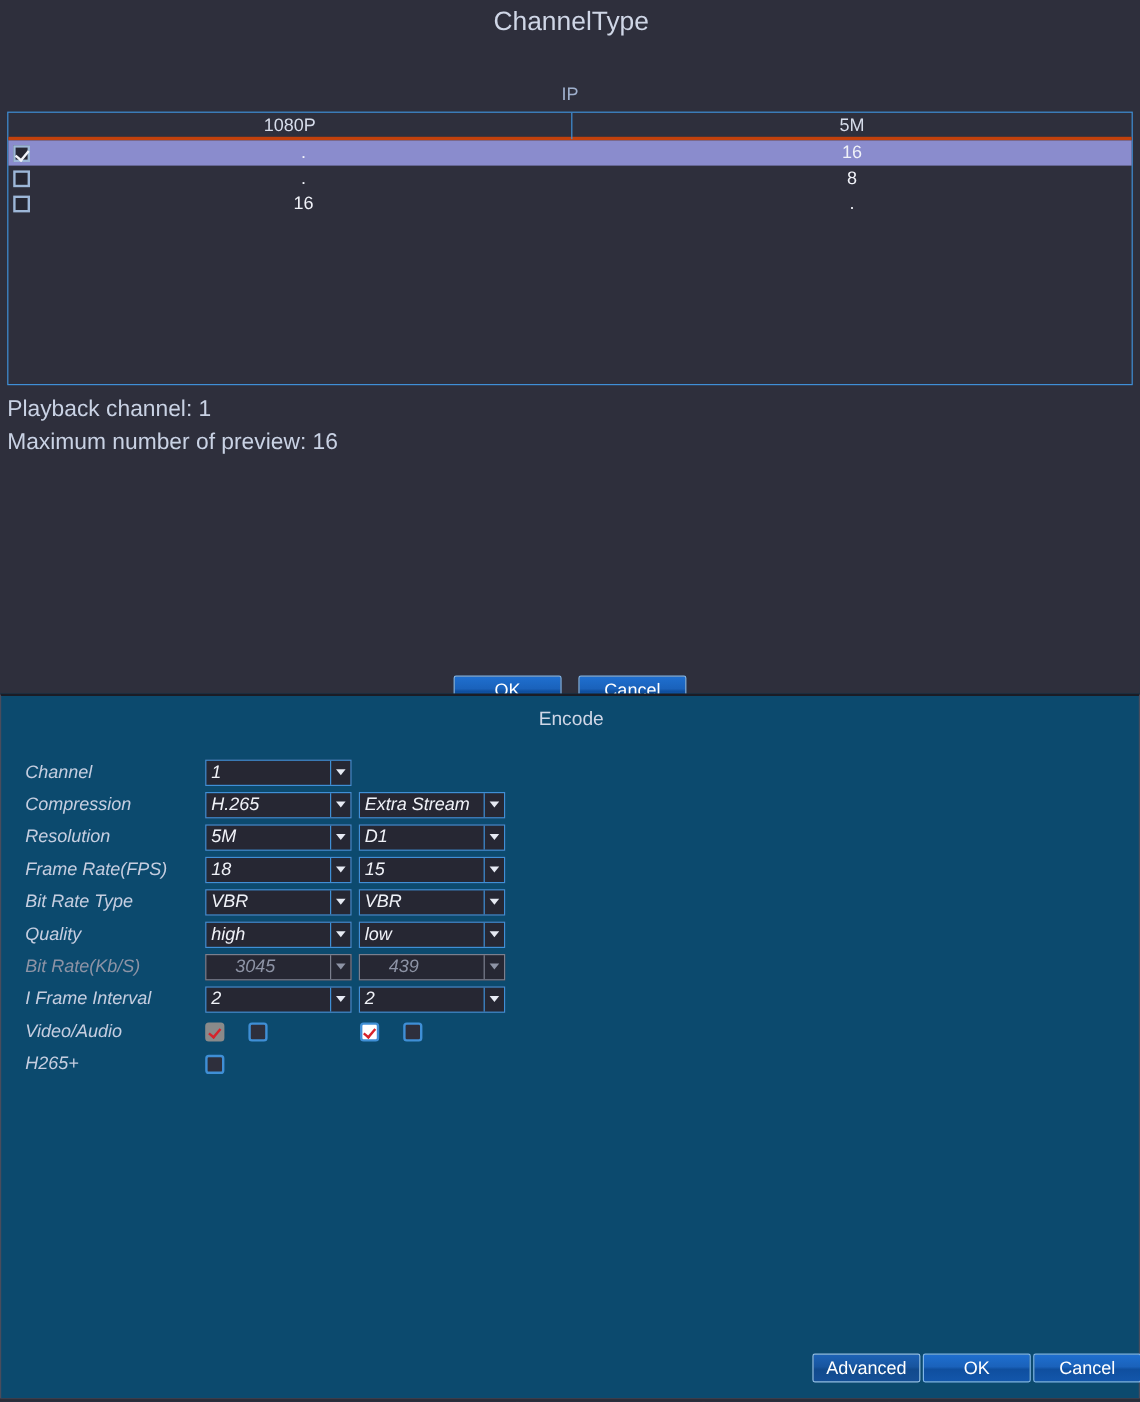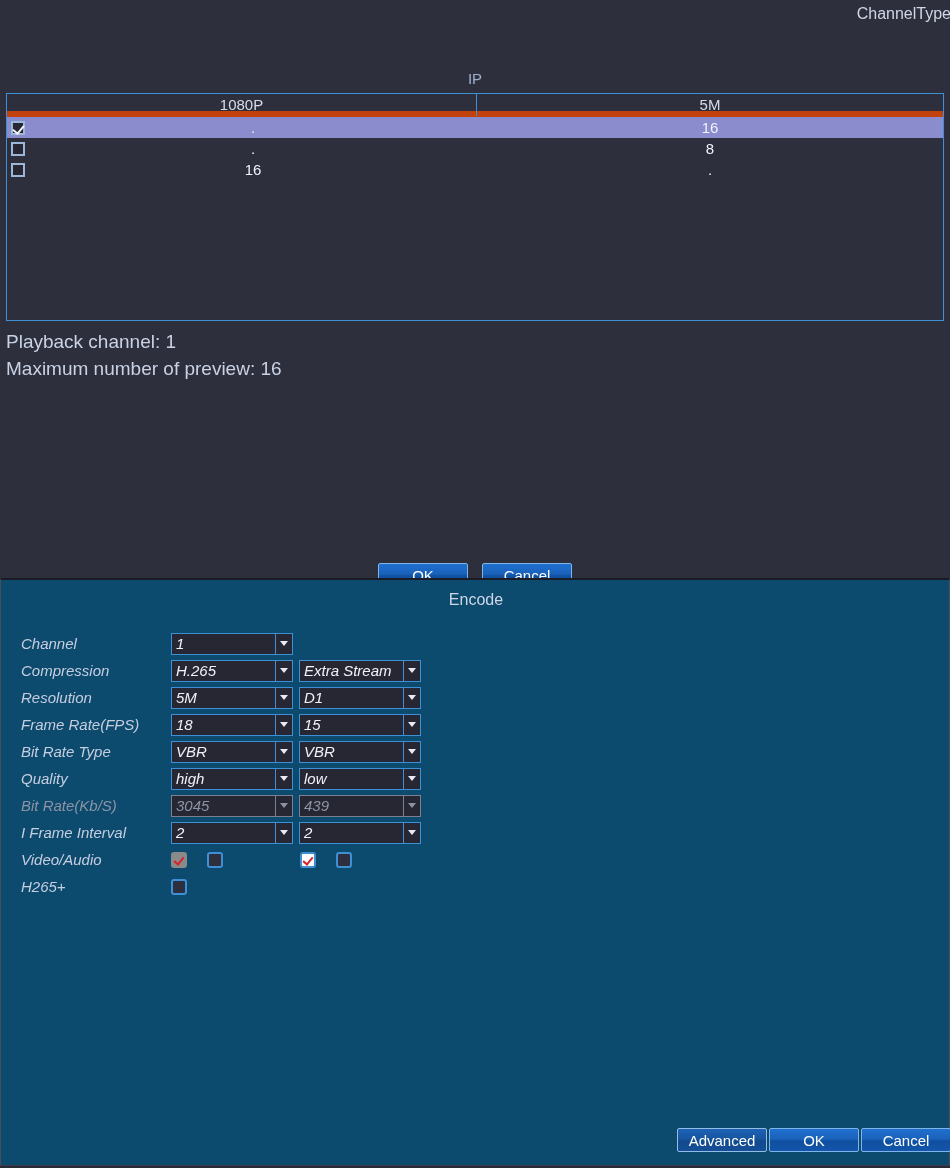--- a/index.html
+++ b/index.html
@@ -44,23 +44,23 @@
     background: #2e2f3c;
     z-index: 10;
   }
   #ct-titlebar {
     position: absolute; left: 0; top: 0;
     width: 950px; height: 30px;
   }
   #ct-title {
     position: absolute;
     left: 1px; top: 5px; width: 950px;
-    text-align: right;
+    text-align: center;
     color: #cfd6e6;
-    font-size: 16px;
+    font-size: 22px;
   }
   #logo-16ch {
     position: absolute;
     left: 10px; top: 8px;
     font-size: 62px;
     font-weight: bold;
     color: #ee1c20;
     font-family: "Liberation Sans", sans-serif;
     letter-spacing: -1px;
     text-shadow:
@@ -83,21 +83,21 @@
   #ct-table {
     position: absolute;
     left: 6px; top: 93px;
     width: 938px; height: 228px;
     border: 1px solid #3f8fd6;
     background: #2e2f3c;
   }
   #ct-header {
     position: relative;
     height: 23px;
-    border-bottom: 6px solid #c2410c;
+    border-bottom: 3px solid #c2410c;
     display: flex;
     justify-content: space-between;
   }
   .ct-hcell {
     color: #d6dcea;
     font-size: 15px;
     text-align: center;
     line-height: 22px;
     height: 22px;
   }
@@ -245,21 +245,21 @@
     justify-content: center;
   }
   .sel .arrowbox::after {
     content: "";
     width: 0; height: 0;
     border-left: 4px solid transparent;
     border-right: 4px solid transparent;
     border-top: 5px solid #e6eaf3;
   }
   .sel.disabled { border-color: #7b7f8e; }
-  .sel.disabled .val { color: #8d93a5; }
+  .sel.disabled .val { color: #8d93a5; margin-left: 20px; }
   .sel.disabled .arrowbox { border-left-color: #7b7f8e; }
   .sel.disabled .arrowbox::after { border-top-color: #8d93a5; }
 
   .enc-cb {
     width: 16px; height: 16px;
     border: 2px solid #3f8fd6;
     border-radius: 3px;
     background: #2e2f3c;
     position: relative;
   }

